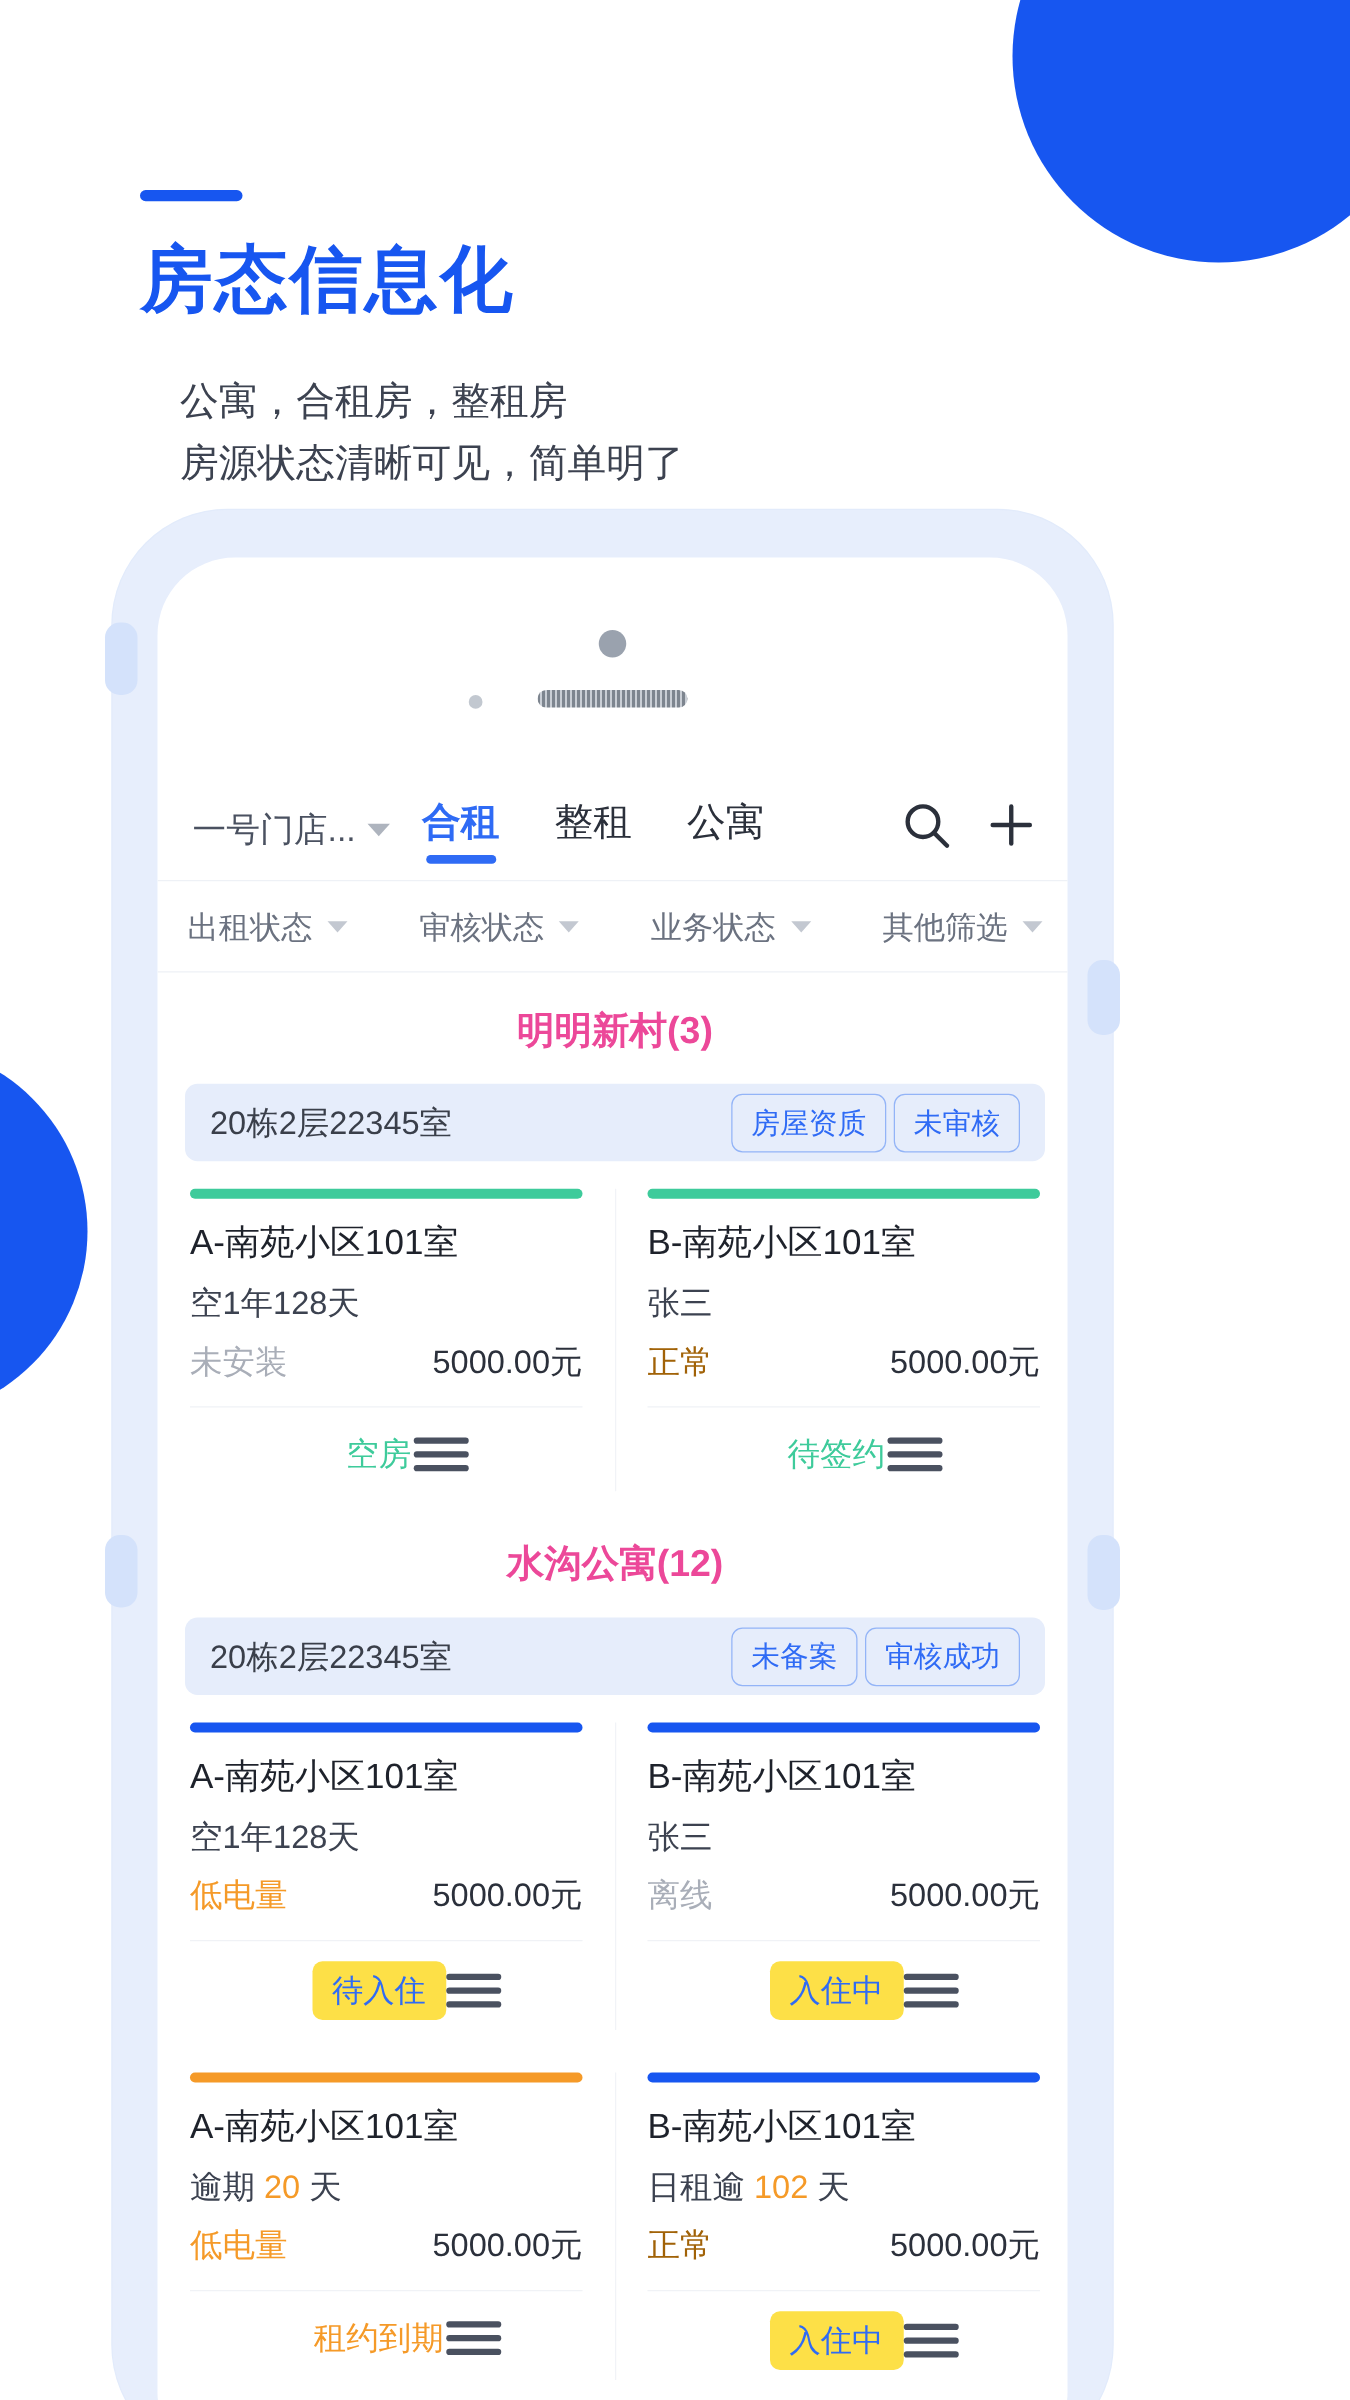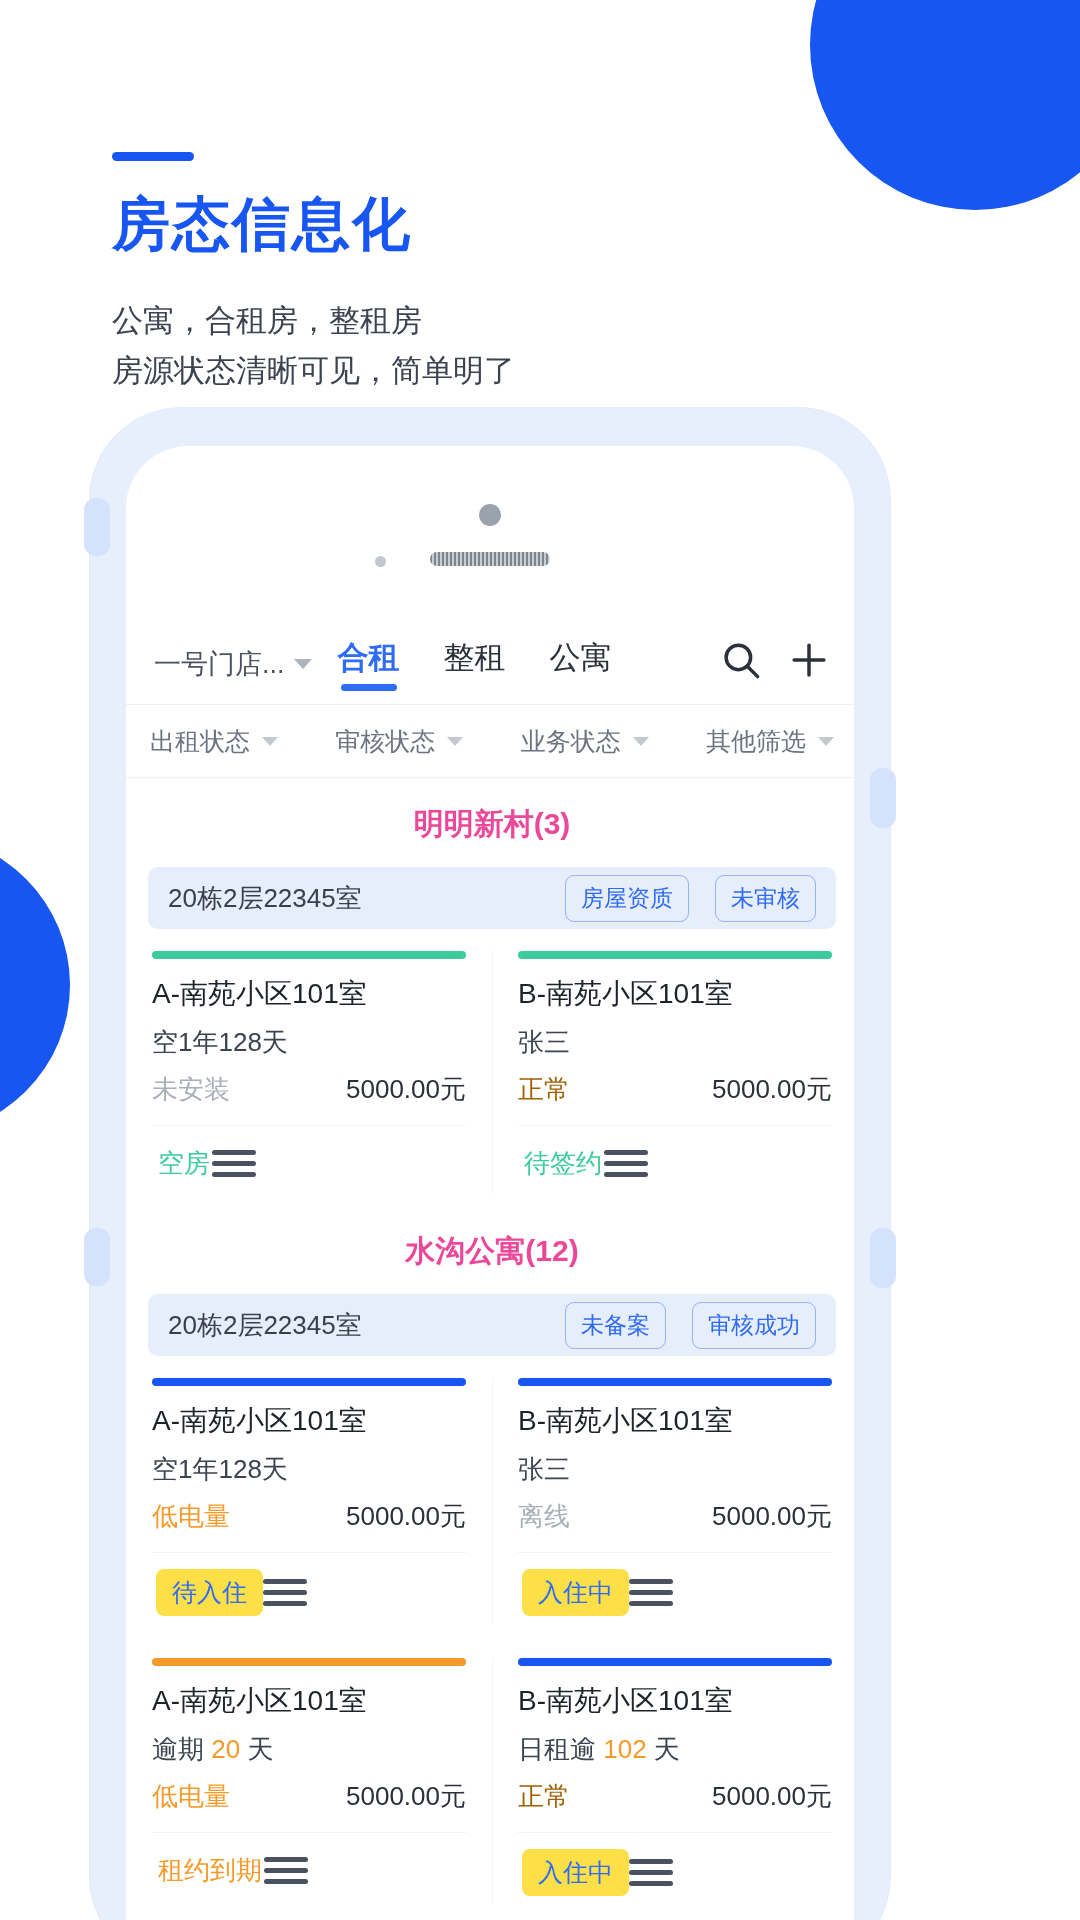--- a/index.html
+++ b/index.html
@@ -21,21 +21,21 @@
   .hero-rule {
     width:82px; height:9px; border-radius:5px; background:#1756f0;
     margin-bottom:30px;
   }
   .hero-title {
     font-size:58px; font-weight:bold; color:#1756f0;
     letter-spacing:2px; line-height:1.15;
   }
   .hero-sub {
     margin-top:38px;
-    font-size:31px; color:#3c4250; line-height:1.62; font-weight:400;
+    font-size:31px; color:#3c4250; line-height:1.62; font-weight:400;margin-left:32px;
   }
 
   
   .phone-outer {
     position:absolute; left:90px; top:408px;
     width:800px; height:1560px;
     border-radius:92px;
     background:#e7eefc;
     box-shadow:0 0 0 1px #e2ebfb;
   }
@@ -117,21 +117,21 @@
     text-align:center; font-size:30px; font-weight:bold; color:#ec4899;
     padding:26px 0 22px;
   }
 
   .addr-bar {
     margin:0 22px; height:62px; border-radius:10px;
     background:#e6edfb; display:flex; align-items:center;
     padding:0 20px; gap:12px;
   }
   .addr-text { font-size:26px; color:#3a3f4a; }
-  .addr-badges { margin-left:auto; display:flex; gap:26px; }
+  .addr-badges { margin-left:auto; display:flex; gap:6px; }
   .badge {
     border:1.5px solid #93b4f7; border-radius:9px;
     color:#2f6bf5; font-size:23px;
     padding:7px 15px; white-space:nowrap;
   }
 
   .row { display:flex; gap:0; }
   .cell { width:50%; padding:0 26px; position:relative; }
   .cell + .cell::before {
     content:""; position:absolute; left:0; top:22px; bottom:12px;
@@ -143,22 +143,23 @@
   .cmeta .hl { color:#f59a28; }
   .cfoot {
     display:flex; align-items:baseline; justify-content:space-between;
     font-size:26px; padding-bottom:18px;
   }
   .cstate { white-space:nowrap; }
   .cprice { color:#2b303b; white-space:nowrap; }
   .sep { height:1px; background:#f0f2f6; }
 
   .cactions {
-    display:flex; align-items:center; justify-content:flex-start;
+    display:flex; align-items:center; justify-content:center;
     padding:16px 4px 20px;
+    margin-left:32px;
   }
   .status-text { font-size:26px; white-space:nowrap; padding:4px 2px;}
   .status-chip {
     font-size:25px; border-radius:8px; padding:7px 16px;
     background:#fde047; color:#2f6bf5; white-space:nowrap;
   }
   .menu-ic { display:flex; flex-direction:column; gap:6px; width:44px; }
   .menu-ic i { display:block; height:5px; background:#4a5160; border-radius:3px; }
 
   .c-green { color:#3ecb9b; }

